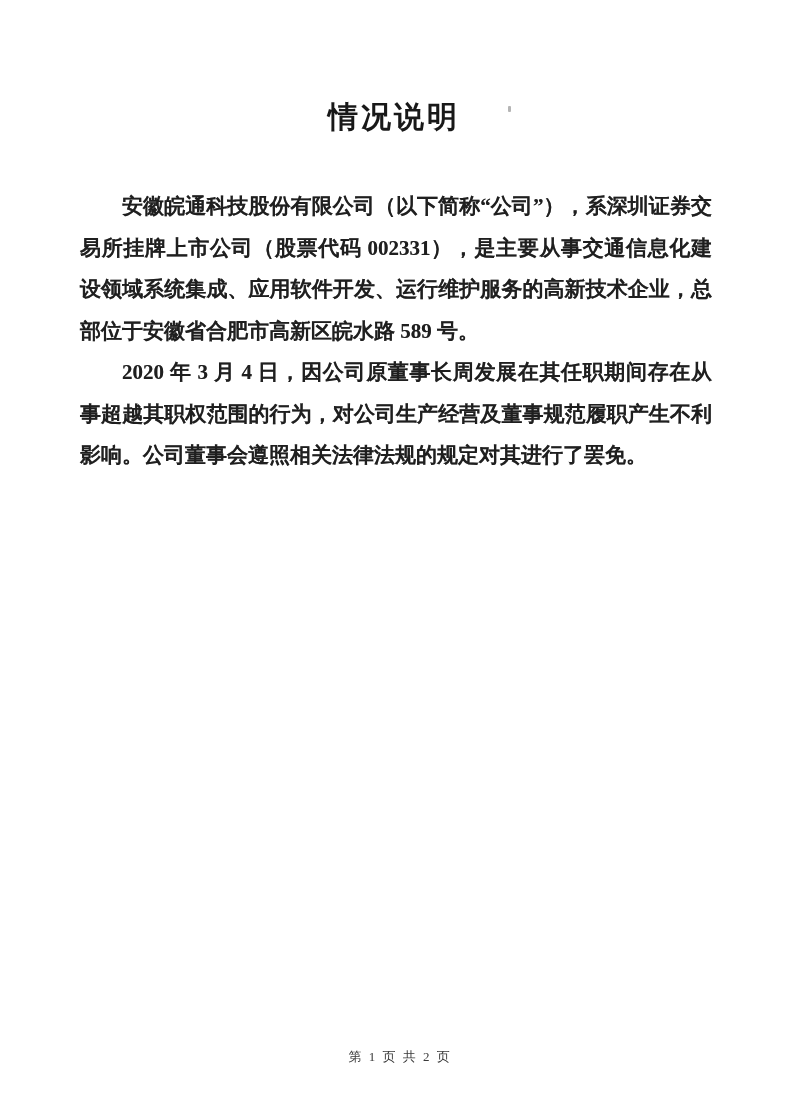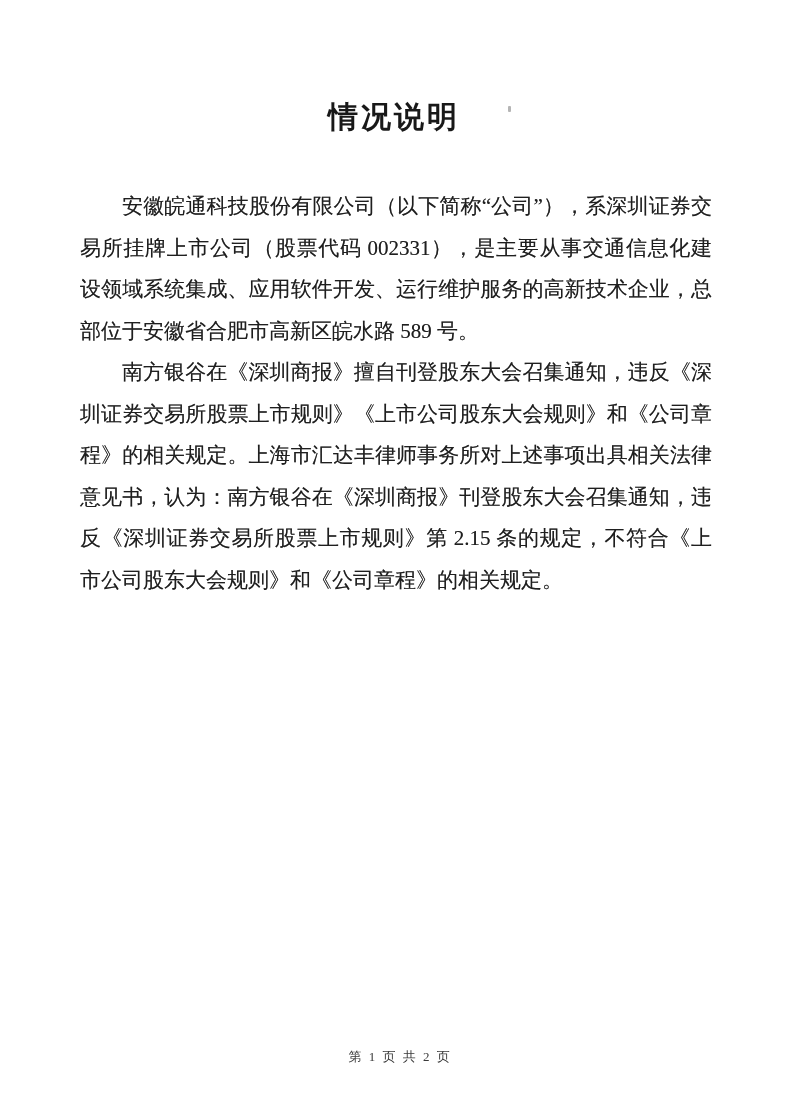--- a/index.html
+++ b/index.html
@@ -30,20 +30,21 @@
     }
     .doc-body {
       position: absolute;
       top: 186px;
       left: 80px;
       width: 632px;
       font-size: 21px;
       line-height: 41.5px;
       color: #1f1f1f;
       text-align: justify;
+      font-weight: bold;
     }
     .doc-body p {
       text-indent: 2em;
       margin: 0;
       
       text-shadow: 0 0 0.4px rgba(30,30,30,0.55);
     }
     .page-footer {
       position: absolute;
       top: 1048px;
@@ -69,18 +70,18 @@
 <body>
 
 <div class="page">
 
   <h1 class="doc-title">情况说明</h1>
 
   <span class="scan-speck"></span>
 
   <div class="doc-body">
       <p>安徽皖通科技股份有限公司（以下简称“公司”），系深圳证券交易所挂牌上市公司（股票代码 002331），是主要从事交通信息化建设领域系统集成、应用软件开发、运行维护服务的高新技术企业，总部位于安徽省合肥市高新区皖水路 589 号。</p>
-      <p>南方银谷在《深圳商报》擅自刊登股东大会召集通知，违反《深圳证券交易所股票上市规则》《上市公司股东大会规则》和《公司章程》的相关规定。上海市汇达丰律师事务所对上述事项出具相关法律意见书，认为：南方银谷在《深圳商报》刊登股东大会召集通知，违反《深圳证券交易所股票上市规则》第 2.15 条的规定，不符合《上市公司股东大会规则》和《公司章程》的相关规定。</p>
+      <p>2020 年 3 月 4 日，因公司原董事长周发展在其任职期间存在从事超越其职权范围的行为，对公司生产经营及董事规范履职产生不利影响。公司董事会遵照相关法律法规的规定对其进行了罢免。</p>
     </div>
 
   <div class="page-footer">第 1 页 共 2 页</div>
 
 </div>
 
 </body></html>

